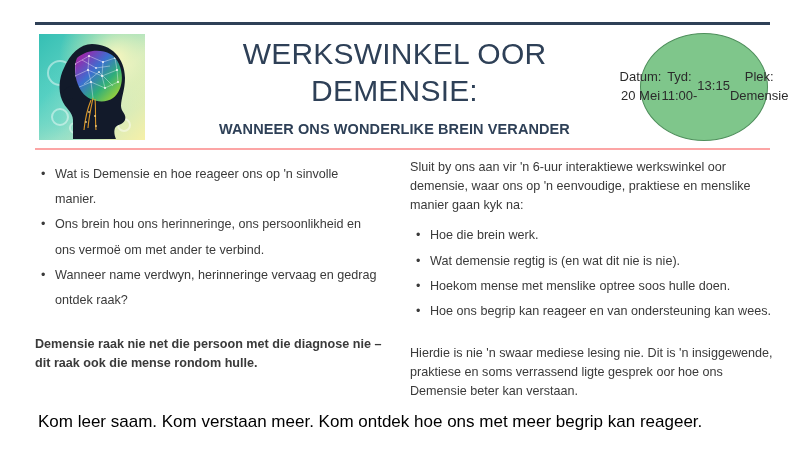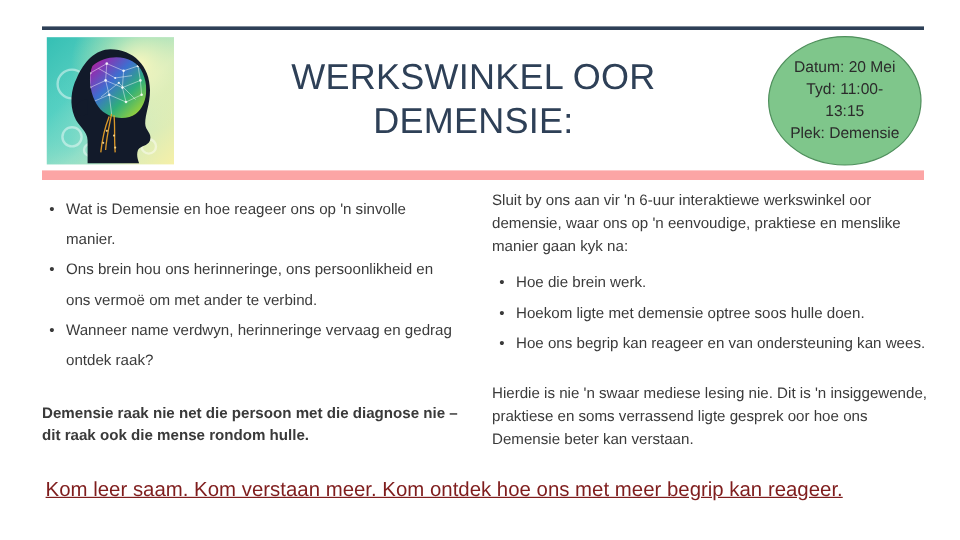--- a/index.html
+++ b/index.html
@@ -24,21 +24,21 @@
   }
 
   
   .header {
     position: absolute;
     left: 35px;
     top: 22px;
     width: 735px;
     height: 128px;
     border-top: 3px solid #2E4057;
-    border-bottom: 8px solid #fca5a5;
+    border-bottom: 2px solid #fca5a5;
     box-sizing: border-box;
     display: flex;
     align-items: center;
   }
 
   .brain-logo {
     position: relative;
     width: 106px;
     height: 106px;
     margin-left: 4px;
@@ -89,21 +89,21 @@
 
   .badge {
     flex: 0 0 auto;
     width: 128px;
     height: 108px;
     margin-right: 2px;
     border-radius: 50%;
     background: #7FC68B;
     border: 1.5px solid #4f8f5c;
     display: flex;
-    flex-direction: column;
+    flex-direction: row;
     align-items: center;
     justify-content: center;
     box-sizing: border-box;
   }
   .badge-line {
     font-size: 13px;
     line-height: 1.42;
     color: #2b2b2b;
     text-align: center;
   }
@@ -151,27 +151,26 @@
     color: #3a3a3a;
   }
   .para-left  { margin-top: 22px; font-weight: bold; }
   .intro-para { margin-bottom: 8px; }
   .para-right { margin-top: 20px; }
 
   
   .cta {
     position: absolute;
     left: 38px;
-    top: 397px;
+    top: 411px;
     width: 745px;
     font-size: 17px;
-    color: #7f1d1d;
+    color: #000000;
     line-height: 1.3;
     white-space: nowrap;
-    text-decoration: underline;
   }
 </style>
 </head>
 <body>
 
 <div class="poster">
 
   <div class="header">
 
     <div class="brain-logo">
@@ -237,20 +236,21 @@
             <circle cx="41" cy="84" r="0.9"></circle>
         </g>
       </svg>
     </div>
 
     <div class="title-block">
       <div class="title-main">
         <div>WERKSWINKEL OOR</div>
         <div>DEMENSIE:</div>
       </div>
+      <div class="title-sub">WANNEER ONS WONDERLIKE BREIN VERANDER</div>
     </div>
 
     <div class="badge">
       <div class="badge-line">Datum: 20 Mei</div>
       <div class="badge-line">Tyd: 11:00-</div>
       <div class="badge-line">13:15</div>
       <div class="badge-line">Plek: Demensie</div>
     </div>
   </div>
 
@@ -262,21 +262,22 @@
         <li>Ons brein hou ons herinneringe, ons persoonlikheid en ons vermoë om met ander te verbind.</li>
         <li>Wanneer name verdwyn, herinneringe vervaag en gedrag ontdek raak?</li>
       </ul>
       <div class="para para-left">Demensie raak nie net die persoon met die diagnose nie – dit raak ook die mense rondom hulle.</div>
     </div>
 
     <div class="col col-right">
       <div class="para intro-para">Sluit by ons aan vir 'n 6-uur interaktiewe werkswinkel oor demensie, waar ons op 'n eenvoudige, praktiese en menslike manier gaan kyk na:</div>
       <ul class="bullets">
         <li>Hoe die brein werk.</li>
-        <li>Hoekom ligte met demensie optree soos hulle doen.</li>
+        <li>Wat demensie regtig is (en wat dit nie is nie).</li>
+        <li>Hoekom mense met menslike optree soos hulle doen.</li>
         <li>Hoe ons begrip kan reageer en van ondersteuning kan wees.</li>
       </ul>
       <div class="para para-right">Hierdie is nie 'n swaar mediese lesing nie. Dit is 'n insiggewende, praktiese en soms verrassend ligte gesprek oor hoe ons Demensie beter kan verstaan.</div>
     </div>
   </div>
 
   <div class="cta">Kom leer saam. Kom verstaan meer. Kom ontdek hoe ons met meer begrip kan reageer.</div>
 
 </div>
 

